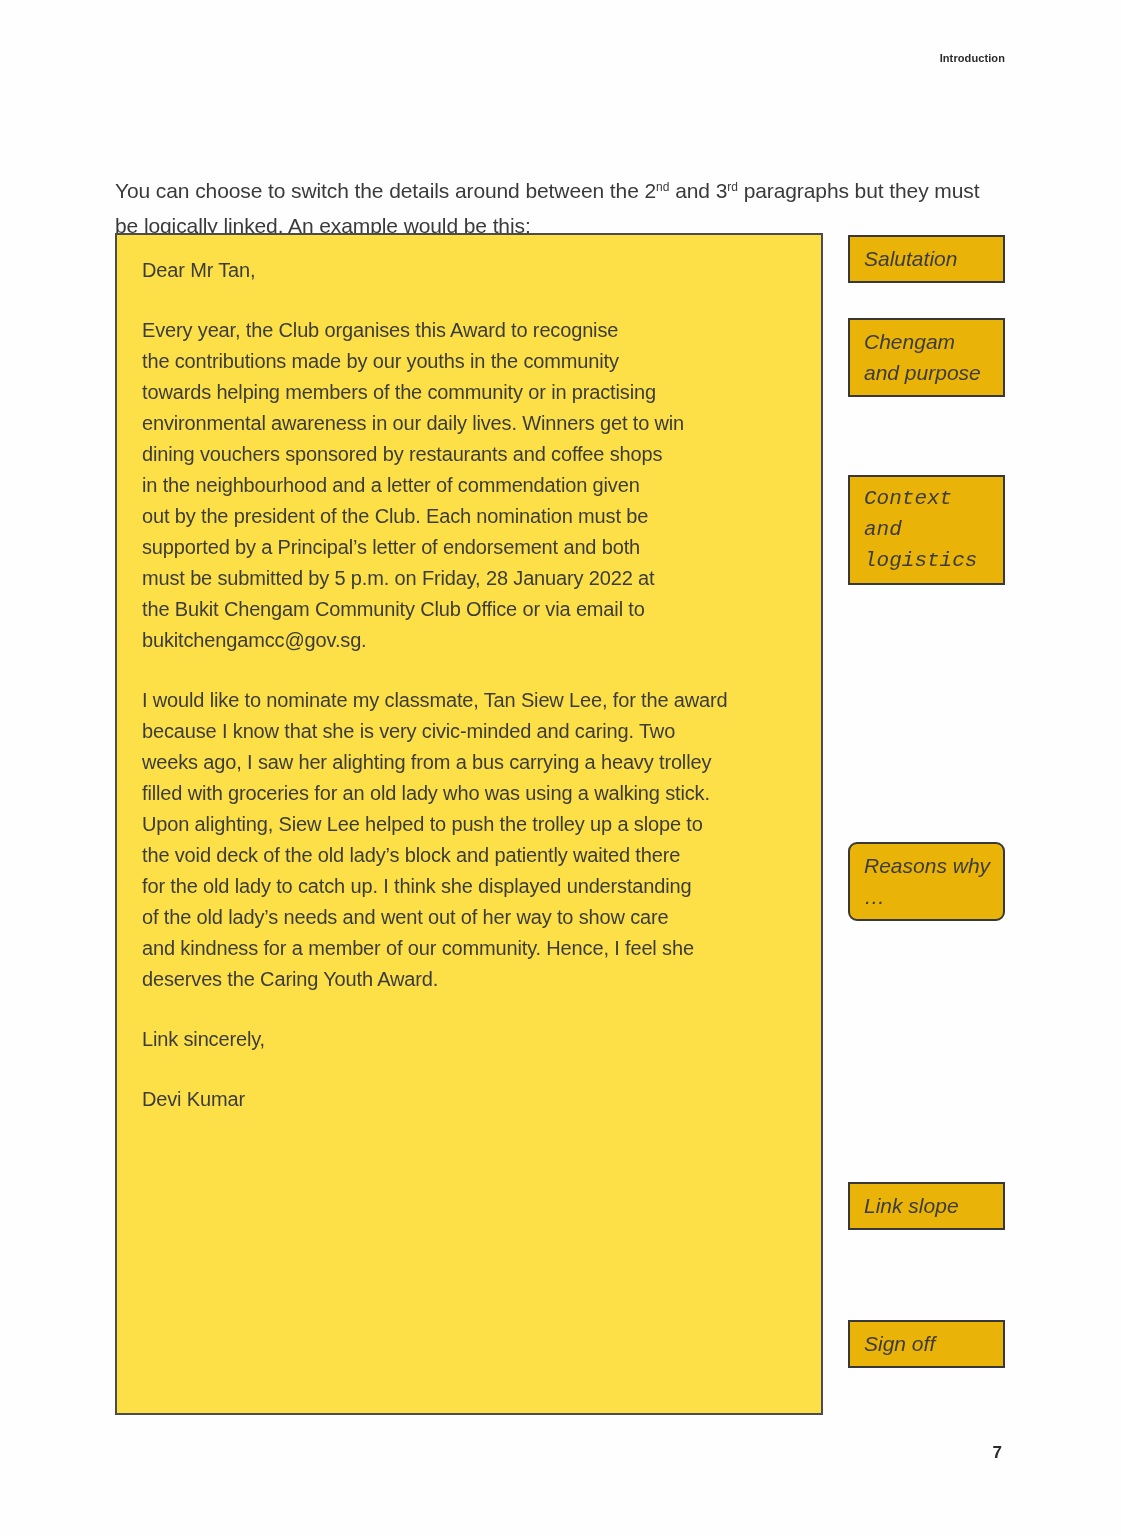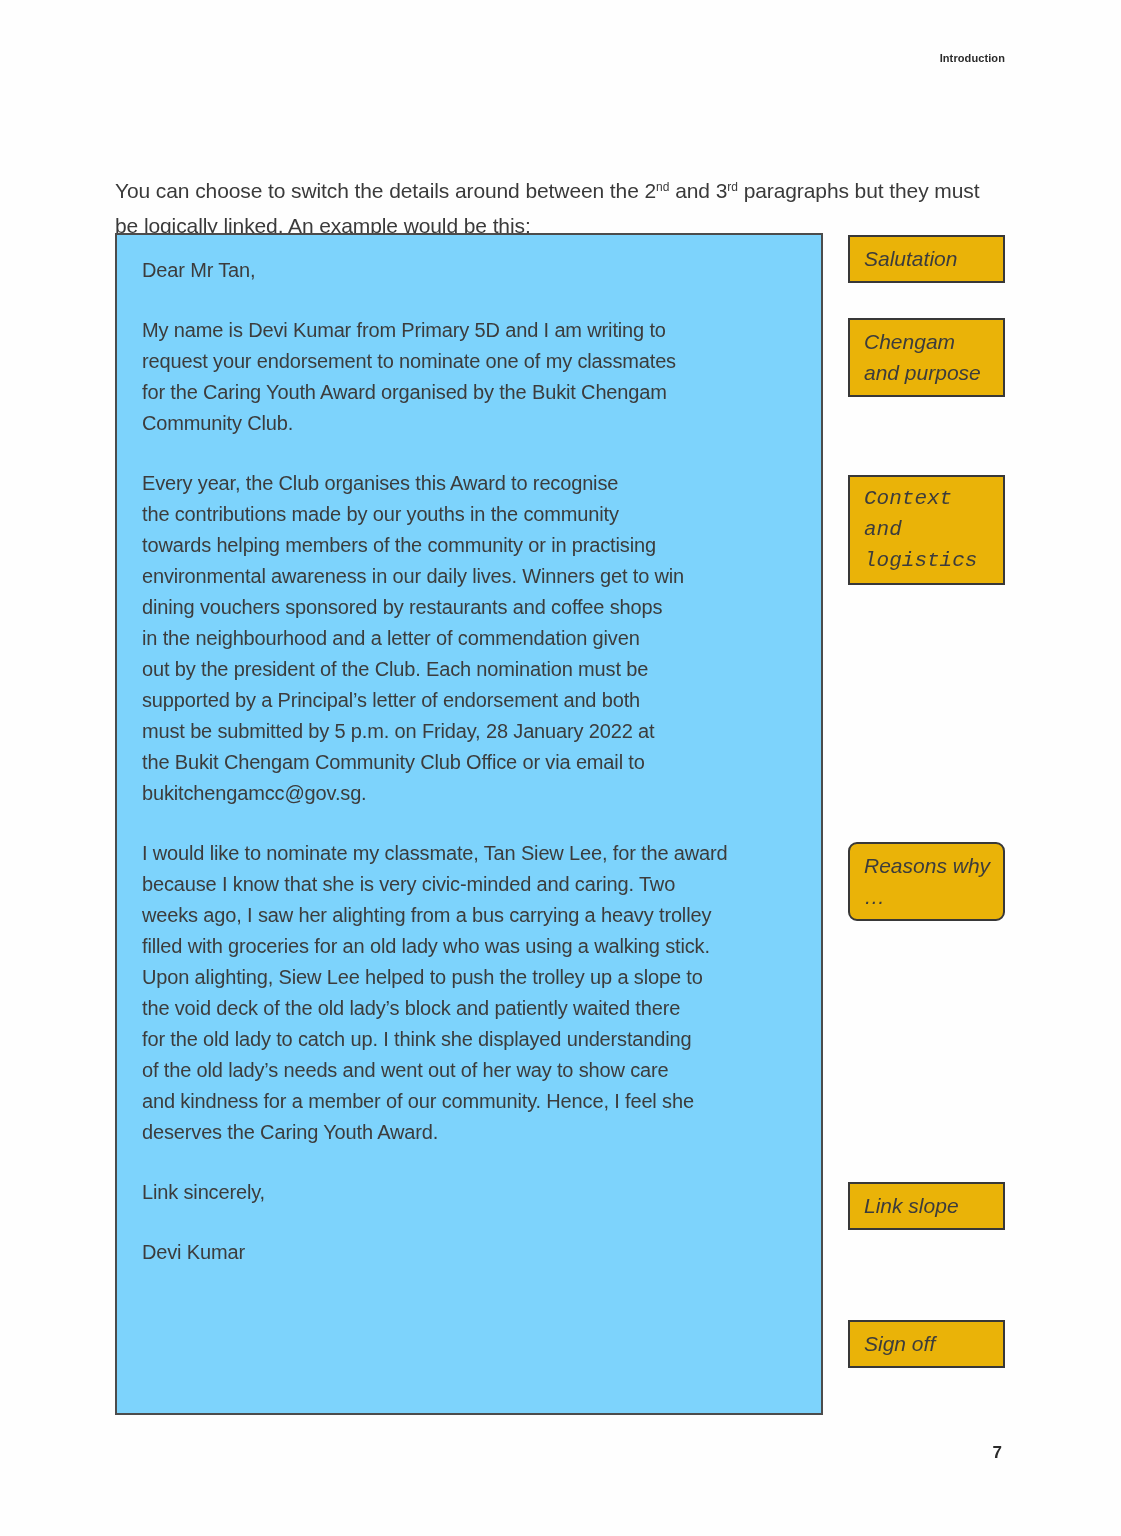--- a/index.html
+++ b/index.html
@@ -38,21 +38,21 @@
     top: -7px;
     letter-spacing: 0;
   }
   .letter-box {
     position: absolute;
     left: 115px;
     top: 233px;
     width: 708px;
     height: 1182px;
     border: 2px solid #4c4c4c;
-    background: #7dd3fc;
+    background: #fde047;
     padding: 20px 14px 0 25px;
   }
   .lp {
     font-size: 20px;
     line-height: 31px;
     color: #3c3c3c;
     letter-spacing: -0.15px;
     white-space: pre-line;
     margin-bottom: 29px;
   }
@@ -87,24 +87,20 @@
 <body>
 
 <div class="page">
 
   <div class="running-head">Introduction</div>
 
   <p class="intro"><span>You can choose to switch the details around between the 2</span><span class="sup">nd</span><span> and 3</span><span class="sup">rd</span><span> paragraphs but they must be logically linked. An example would be this:</span></p>
 
   <div class="letter-box">
     <p class="lp">Dear Mr Tan,</p>
-    <p class="lp">My name is Devi Kumar from Primary 5D and I am writing to
-request your endorsement to nominate one of my classmates
-for the Caring Youth Award organised by the Bukit Chengam
-Community Club.</p>
     <p class="lp">Every year, the Club organises this Award to recognise
 the contributions made by our youths in the community
 towards helping members of the community or in practising
 environmental awareness in our daily lives. Winners get to win
 dining vouchers sponsored by restaurants and coffee shops
 in the neighbourhood and a letter of commendation given
 out by the president of the Club. Each nomination must be
 supported by a Principal’s letter of endorsement and both
 must be submitted by 5 p.m. on Friday, 28 January 2022 at
 the Bukit Chengam Community Club Office or via email to

